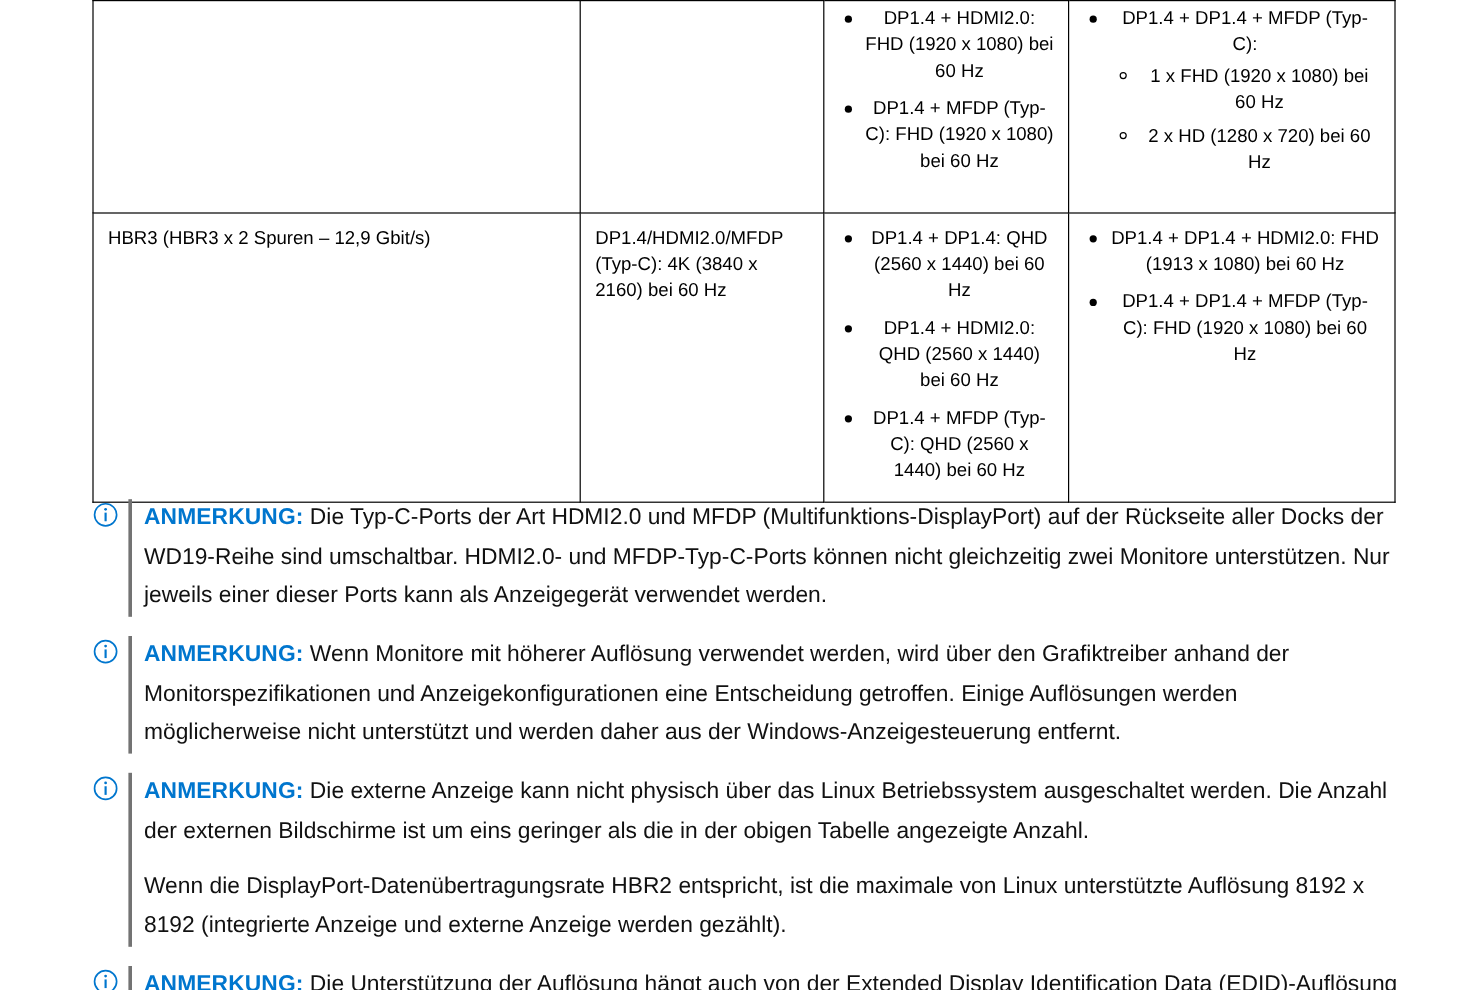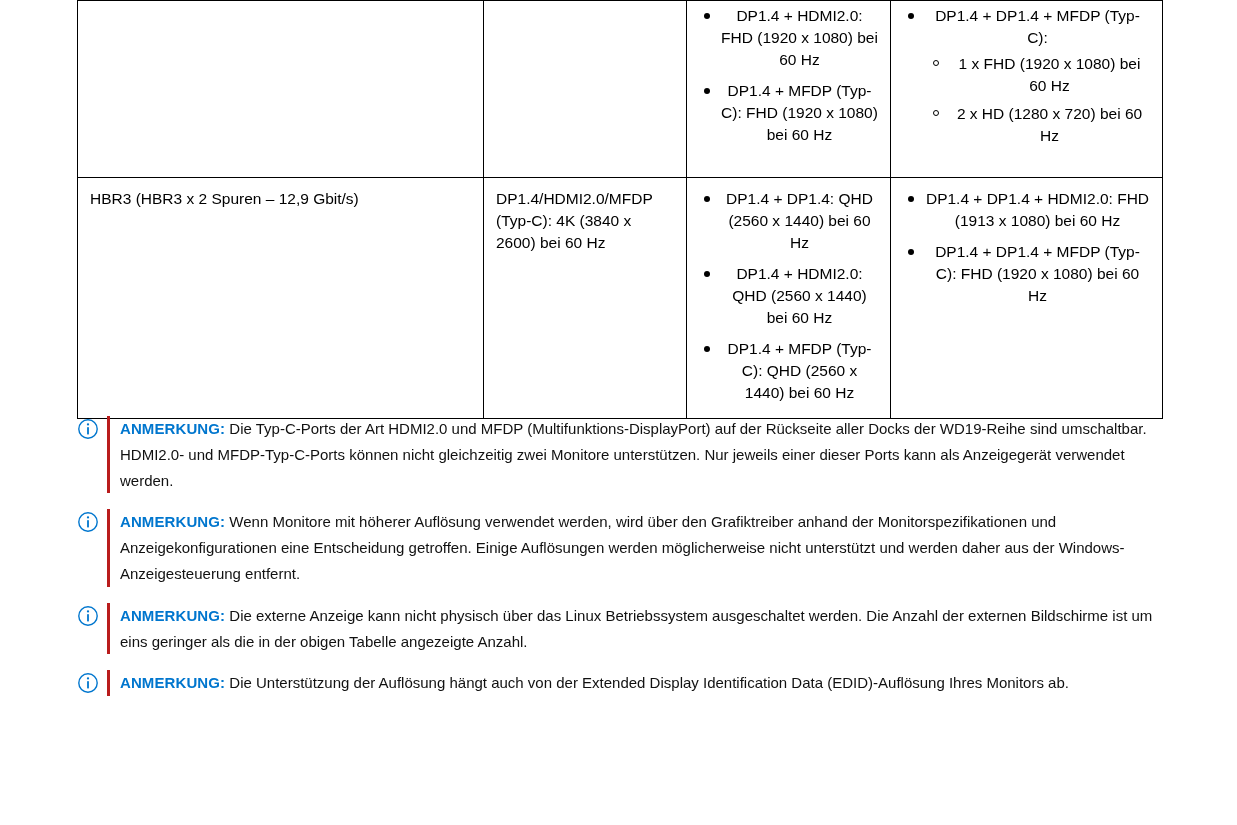--- a/index.html
+++ b/index.html
@@ -111,23 +111,23 @@
     flex: 0 0 auto;
     width: 22px;
     height: 22px;
     margin-top: 2px;
     margin-right: 8px;
   }
   .note-icon svg { display: block; }
 
   .note-body {
     flex: 1 1 auto;
-    border-left: 3px solid #b91c1c;
+    border-left: 3px solid #737373;
     padding-left: 10px;
-    font-size: 15px;
+    font-size: 19px;
     line-height: 1.72;
   }
   .note-label {
     color: #0076ce;
     font-weight: bold;
     letter-spacing: 0.1px;
   }
   .note-text { color: #111111; }
   .note-para2 {
     display: block;
@@ -174,21 +174,21 @@
                   <span>2 x HD (1280 x 720) bei 60 Hz</span>
                 </li>
               </ul>
             </li>
           </ul>
         </td>
       </tr>
 
       <tr>
         <td class="plain-cell">HBR3 (HBR3 x 2 Spuren – 12,9 Gbit/s)</td>
-        <td class="plain-cell">DP1.4/HDMI2.0/MFDP (Typ-C): 4K (3840 x 2600) bei 60 Hz</td>
+        <td class="plain-cell">DP1.4/HDMI2.0/MFDP (Typ-C): 4K (3840 x 2160) bei 60 Hz</td>
         <td>
           <ul class="b1">
             <li>
               <span>DP1.4 + DP1.4: QHD (2560 x 1440) bei 60 Hz</span>
             </li>
             <li>
               <span>DP1.4 + HDMI2.0: QHD (2560 x 1440) bei 60 Hz</span>
             </li>
             <li>
               <span>DP1.4 + MFDP (Typ-C): QHD (2560 x 1440) bei 60 Hz</span>
@@ -240,20 +240,21 @@
     <div class="note">
       <span class="note-icon">
         <svg width="22" height="22" viewBox="0 0 22 22">
           <circle cx="11" cy="11" r="9.2" fill="none" stroke="#0076ce" stroke-width="1.4"></circle>
           <circle cx="11" cy="6.4" r="1.15" fill="#0076ce"></circle>
           <rect x="10.1" y="9.2" width="1.8" height="7.2" fill="#0076ce"></rect>
         </svg>
       </span>
       <div class="note-body">
         <span class="note-label">ANMERKUNG:</span><span class="note-text"> Die externe Anzeige kann nicht physisch über das Linux Betriebssystem ausgeschaltet werden. Die Anzahl der externen Bildschirme ist um eins geringer als die in der obigen Tabelle angezeigte Anzahl.</span>
+        <span class="note-para2">Wenn die DisplayPort-Datenübertragungsrate HBR2 entspricht, ist die maximale von Linux unterstützte Auflösung 8192 x 8192 (integrierte Anzeige und externe Anzeige werden gezählt).</span>
       </div>
     </div>
 
     <div class="note">
       <span class="note-icon">
         <svg width="22" height="22" viewBox="0 0 22 22">
           <circle cx="11" cy="11" r="9.2" fill="none" stroke="#0076ce" stroke-width="1.4"></circle>
           <circle cx="11" cy="6.4" r="1.15" fill="#0076ce"></circle>
           <rect x="10.1" y="9.2" width="1.8" height="7.2" fill="#0076ce"></rect>
         </svg>

